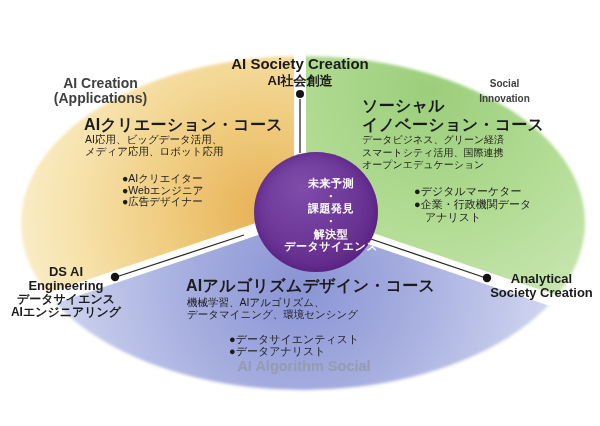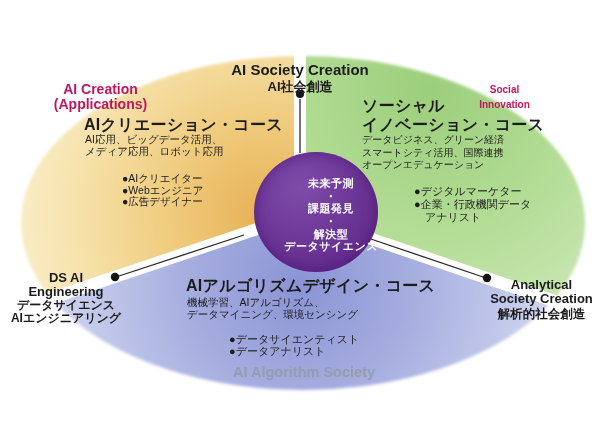--- a/index.html
+++ b/index.html
@@ -21,22 +21,22 @@
     background:radial-gradient(circle at 38% 30%,#7e4ca9 0%,#6e3899 45%,#632c8d 74%,#5c2683 100%);
     box-shadow:inset 0 0 14px rgba(70,15,105,.55);
     display:flex;align-items:center;justify-content:flex-end;
   }
   #core-circle .core-text{
     color:#ffffff;font-weight:bold;font-size:11px;line-height:12.6px;text-align:center;
     white-space:pre;letter-spacing:.5px;padding-top:6px;
   }
   .txt{position:absolute;white-space:pre;}
   .b{font-weight:bold;}
-  .gray{color:#be185d;}
-  .ctr{text-align:center;margin-top:6px;}
+  .gray{color:#404040;}
+  .ctr{text-align:center;}
   #top-label-en{left:150px;top:55px;width:300px;font-size:15px;}
   #top-label-jp{left:150px;top:72px;width:300px;font-size:13px;}
   #label-ai-creation{left:28px;top:76px;width:145px;font-size:14px;line-height:15px;}
   #label-social-innovation{left:432px;top:76px;width:145px;font-size:10px;line-height:15px;}
   #creation-title{left:84px;top:115px;font-size:16px;letter-spacing:.3px;}
   #creation-keywords{left:85px;top:134px;font-size:10.5px;line-height:11.5px;}
   #creation-careers{left:122px;top:173px;font-size:10.5px;line-height:11.5px;}
   #social-title{left:362px;top:96px;font-size:16px;line-height:19px;letter-spacing:.3px;}
   #social-keywords{left:362px;top:134px;font-size:10px;line-height:12.6px;}
   #social-careers{left:400px;top:185px;font-size:11px;line-height:13px;margin-left:14px;}
@@ -82,21 +82,21 @@
 データサイエンス</div>
   </div>
 
   <div class="txt b ctr" id="top-label-en">AI Society Creation</div>
   <div class="txt b ctr" id="top-label-jp">AI社会創造</div>
 
   <div class="txt b ctr gray" id="label-ai-creation">AI Creation
 (Applications)</div>
   <div class="txt b ctr gray" id="label-social-innovation">Social
 Innovation</div>
-  <div class="txt b ctr" id="label-algorithm-design">AI Algorithm Society</div>
+  <div class="txt b ctr" id="label-algorithm-design">AI Algorithm Social</div>
 
   <div class="txt" id="creation-keywords">AI応用、ビッグデータ活用、
 メディア応用、ロボット応用</div>
   <div class="txt b" id="creation-title">AIクリエーション・コース</div>
   <div class="txt" id="creation-careers">●AIクリエイター
 ●Webエンジニア
 ●広告デザイナー</div>
 
   <div class="txt b" id="social-title">ソーシャル
 イノベーション・コース</div>
@@ -113,15 +113,14 @@
   <div class="txt" id="algorithm-careers">●データサイエンティスト
 ●データアナリスト</div>
 
   <div class="txt b ctr" id="label-ds-en">DS AI
 Engineering</div>
   <div class="txt b ctr" id="label-ds-jp">データサイエンス
 AIエンジニアリング</div>
 
   <div class="txt b ctr" id="label-analytical-en">Analytical
 Society Creation</div>
-  <div class="txt b ctr" id="label-analytical-jp">解析的社会創造</div>
 
 </div>
 
 </body></html>

